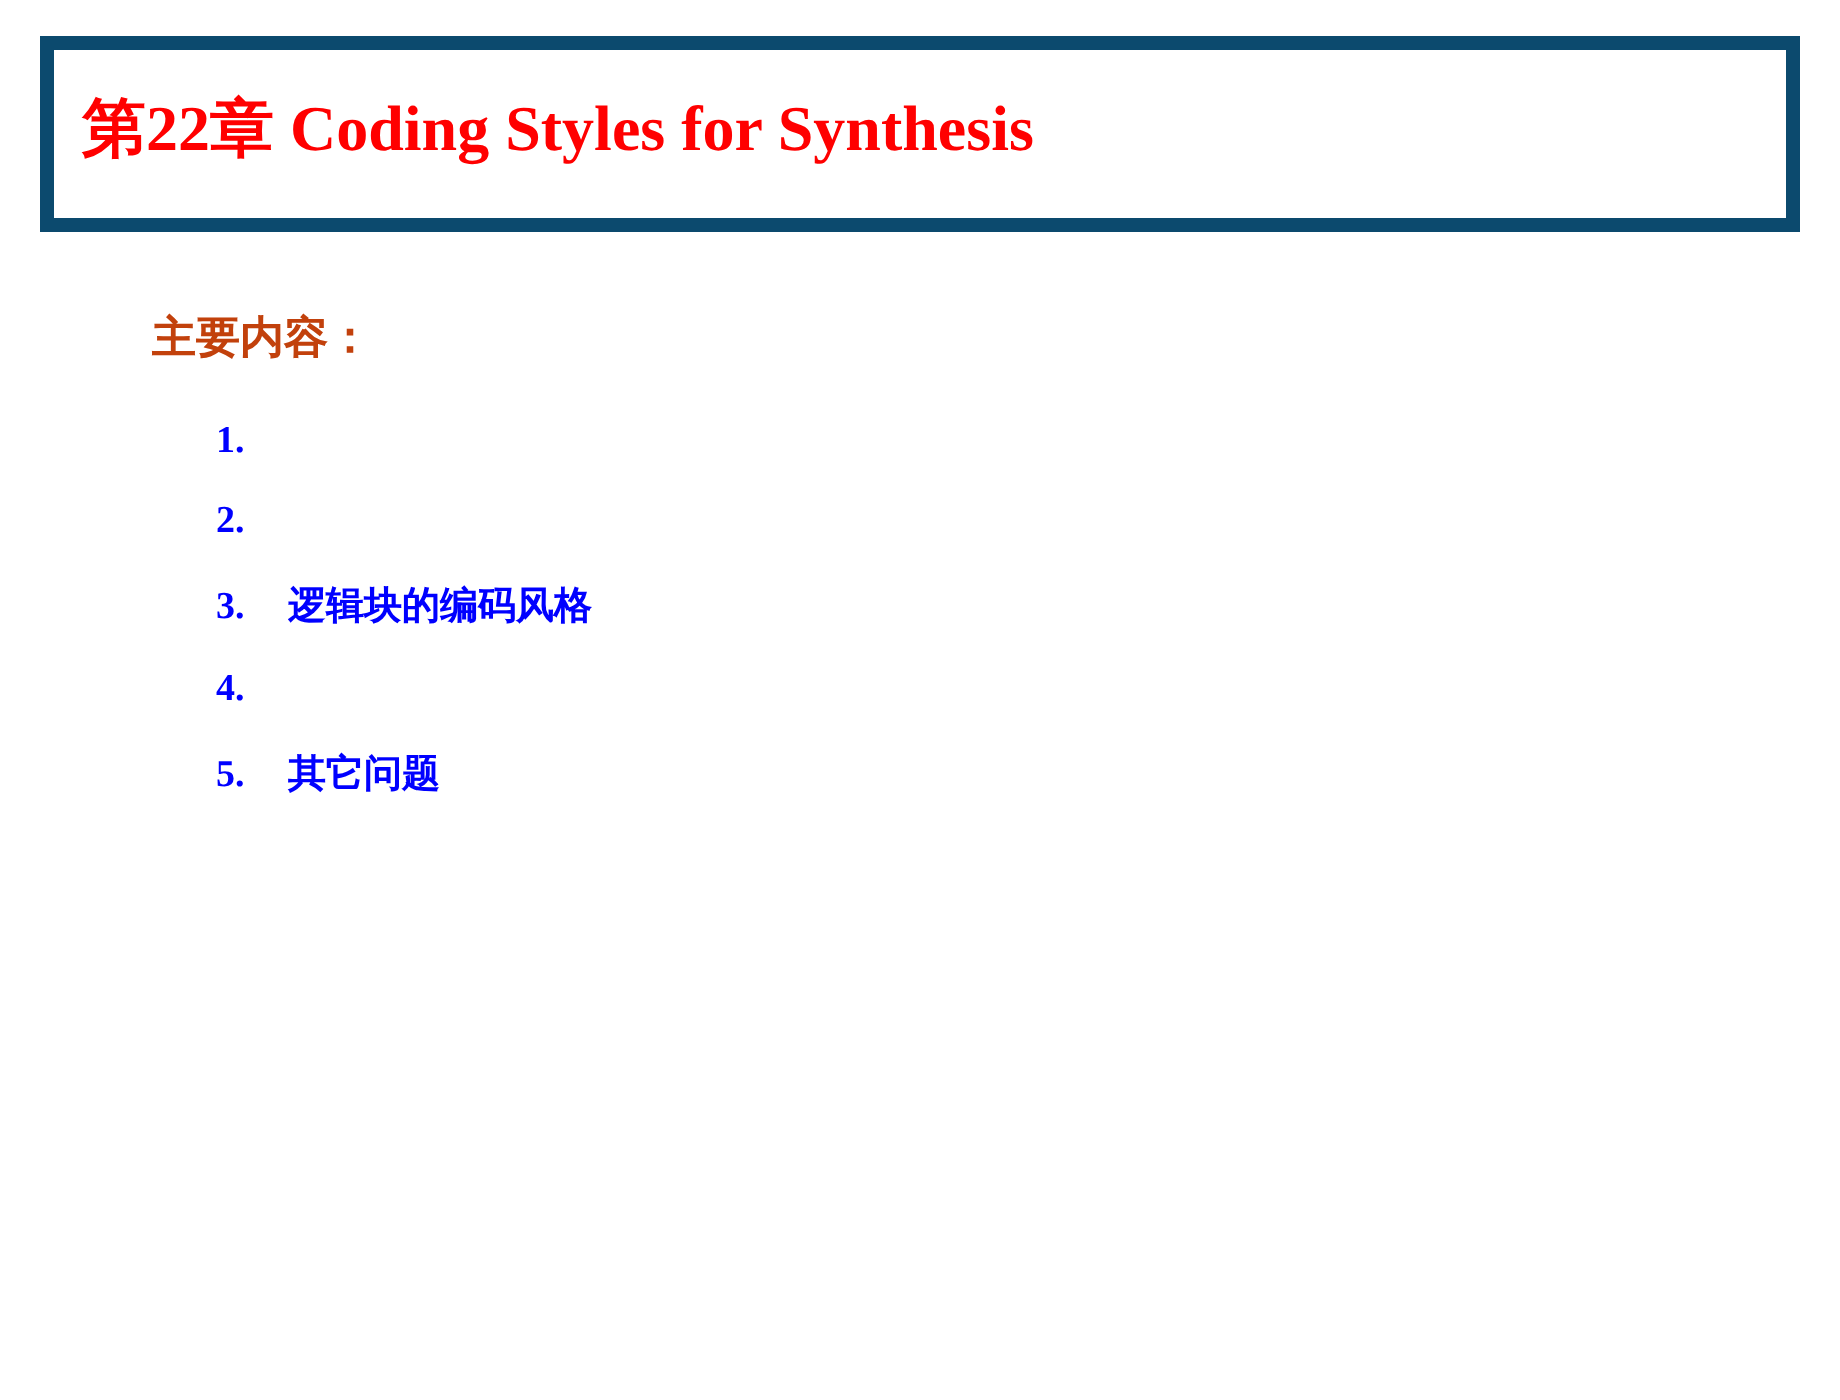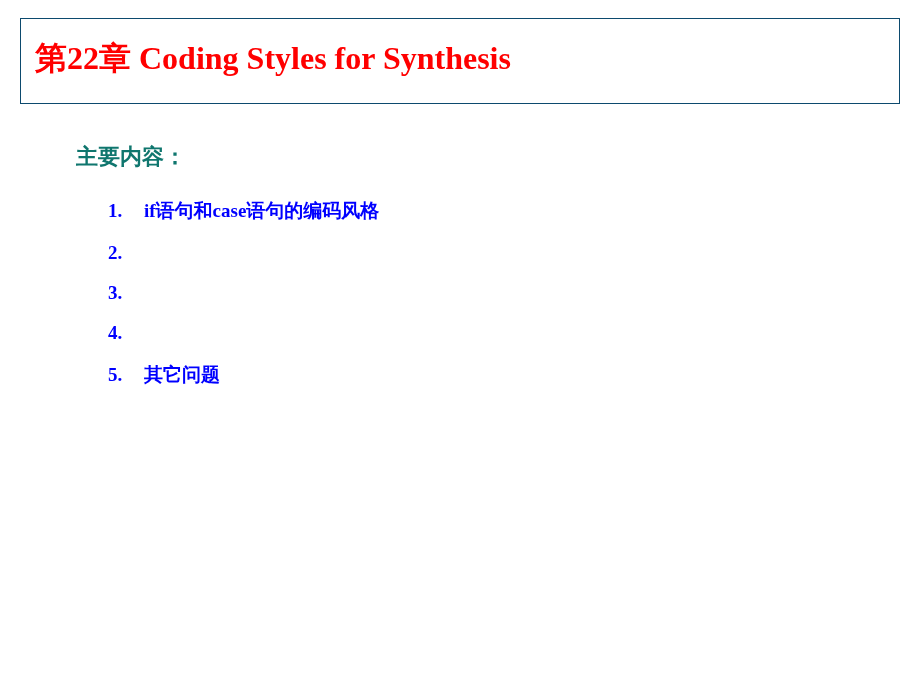--- a/index.html
+++ b/index.html
@@ -8,35 +8,35 @@
       box-sizing: border-box;
     }
     body {
       width: 920px;
       height: 700px;
       background: #ffffff;
       font-family: "Times New Roman", "SimSun", serif;
       padding: 18px 20px;
     }
     .title-box {
-      border: 1px solid #0c4a6e;
+      border: 7px solid #0c4a6e;
       padding: 18px 14px 22px 14px;
       margin-bottom: 38px;
     }
     .title {
       color: #ff0000;
       font-size: 32px;
       font-weight: bold;
       font-family: "SimSun", "Times New Roman", serif;
     }
     .content-area {
       padding-left: 56px;
     }
     .subtitle {
-      color: #0f766e;
+      color: #c2410c;
       font-size: 22px;
       font-weight: bold;
       font-family: "SimSun", serif;
       margin-bottom: 26px;
     }
     .list {
       padding-left: 32px;
     }
     .list-item {
       display: flex;
@@ -59,27 +59,27 @@
 
 <div class="title-box">
   <h1 class="title">第22章 Coding Styles for Synthesis</h1>
 </div>
 
 <div class="content-area">
   <div class="subtitle">主要内容：</div>
   <div class="list">
     <div class="list-item">
       <span class="list-num">1.</span>
-      <span class="list-text">if语句和case语句的编码风格</span>
     </div>
     <div class="list-item">
       <span class="list-num">2.</span>
     </div>
     <div class="list-item">
       <span class="list-num">3.</span>
+      <span class="list-text">逻辑块的编码风格</span>
     </div>
     <div class="list-item">
       <span class="list-num">4.</span>
     </div>
     <div class="list-item">
       <span class="list-num">5.</span>
       <span class="list-text">其它问题</span>
     </div>
   </div>
 </div>

